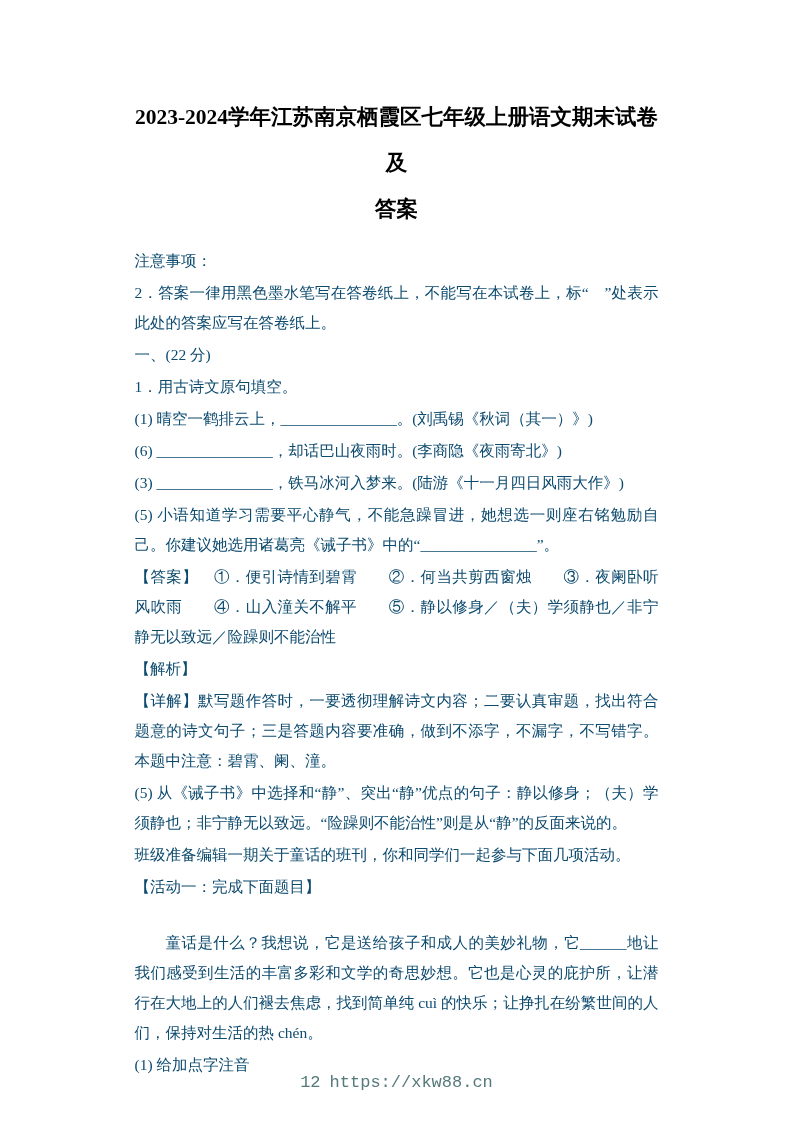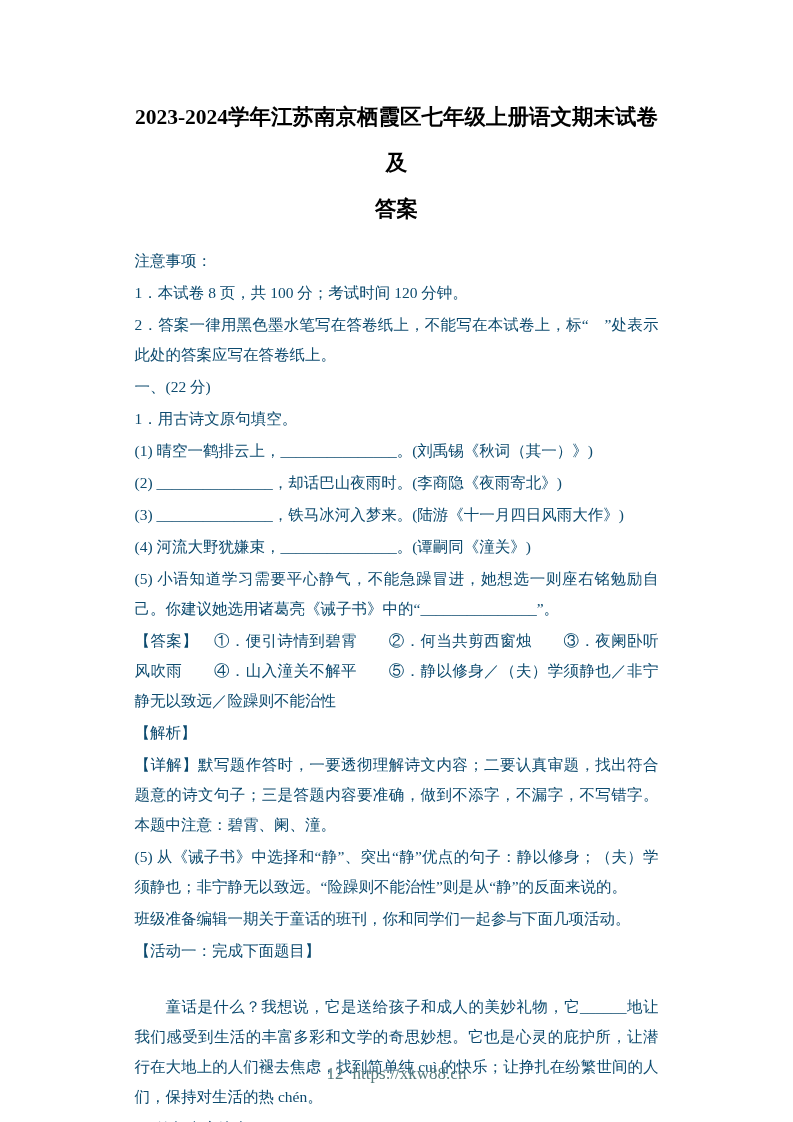--- a/index.html
+++ b/index.html
@@ -29,50 +29,48 @@
     line-height: 30px;
     margin: 2px 0;
     text-align: justify;
     color: #0c4a6e;
   }
   .body p.indent { text-indent: 2em; margin-top: 26px; }
   .footer {
     position: absolute;
     left: 0;
     right: 0;
-    bottom: 38px;
+    bottom: 30px;
     text-align: center;
-    font-family: Liberation Serif, serif;
+    font-family: Liberation Mono, monospace;
     font-size: 17px;
     color: #567a7b;
   }
   .footer .pagenum { margin-right: 9px; }
   .footer .url { text-decoration: none; color: #567a7b; }
 </style>
 </head>
 <body>
 
 <div class="page">
   <div class="content">
 
     <div class="title">
       <span>2023-2024学年江苏南京栖霞区七年级上册语文期末试卷及</span>
       <span>答案</span>
     </div>
 
     <div class="body">
       <p>注意事项：</p>
-      <p>1．本试卷 8 页，共 100 分；考试时间 120 分钟。</p>
       <p>2．答案一律用黑色墨水笔写在答卷纸上，不能写在本试卷上，标“　”处表示此处的答案应写在答卷纸上。</p>
       <p>一、(22 分)</p>
       <p>1．用古诗文原句填空。</p>
       <p>(1) 晴空一鹤排云上，_______________。(刘禹锡《秋词（其一）》)</p>
-      <p>(2) _______________，却话巴山夜雨时。(李商隐《夜雨寄北》)</p>
+      <p>(6) _______________，却话巴山夜雨时。(李商隐《夜雨寄北》)</p>
       <p>(3) _______________，铁马冰河入梦来。(陆游《十一月四日风雨大作》)</p>
-      <p>(4) 河流大野犹嫌束，_______________。(谭嗣同《潼关》)</p>
       <p>(5) 小语知道学习需要平心静气，不能急躁冒进，她想选一则座右铭勉励自己。你建议她选用诸葛亮《诫子书》中的“_______________”。</p>
       <p>【答案】　①．便引诗情到碧霄　　②．何当共剪西窗烛　　③．夜阑卧听风吹雨　　④．山入潼关不解平　　⑤．静以修身／（夫）学须静也／非宁静无以致远／险躁则不能治性</p>
       <p>【解析】</p>
       <p>【详解】默写题作答时，一要透彻理解诗文内容；二要认真审题，找出符合题意的诗文句子；三是答题内容要准确，做到不添字，不漏字，不写错字。本题中注意：碧霄、阑、潼。</p>
       <p>(5) 从《诫子书》中选择和“静”、突出“静”优点的句子：静以修身；（夫）学须静也；非宁静无以致远。“险躁则不能治性”则是从“静”的反面来说的。</p>
       <p>班级准备编辑一期关于童话的班刊，你和同学们一起参与下面几项活动。</p>
       <p>【活动一：完成下面题目】</p>
       <p class="indent">童话是什么？我想说，它是送给孩子和成人的美妙礼物，它______地让我们感受到生活的丰富多彩和文学的奇思妙想。它也是心灵的庇护所，让潜行在大地上的人们褪去焦虑，找到简单纯 cuì 的快乐；让挣扎在纷繁世间的人们，保持对生活的热 chén。</p>
       <p>(1) 给加点字注音</p>
     </div>

